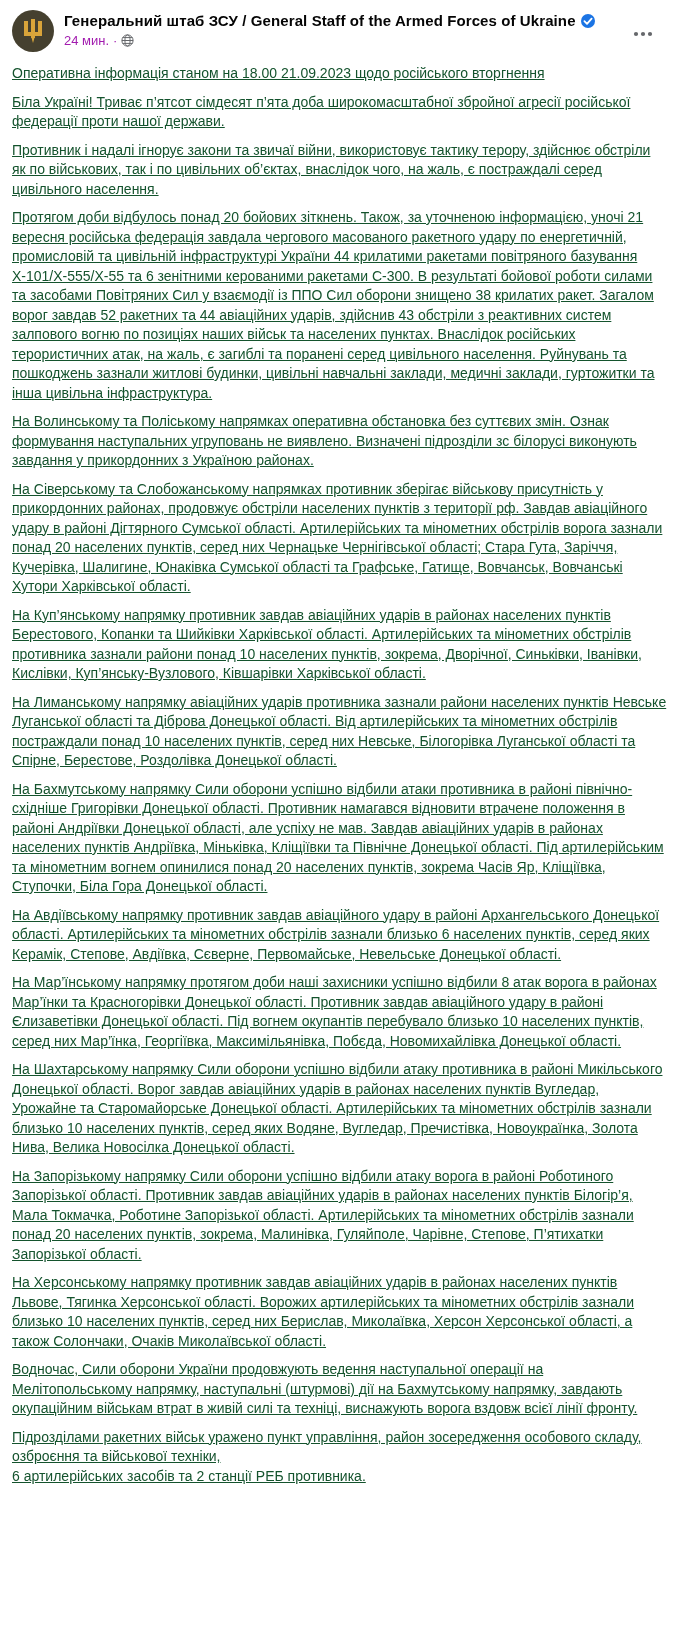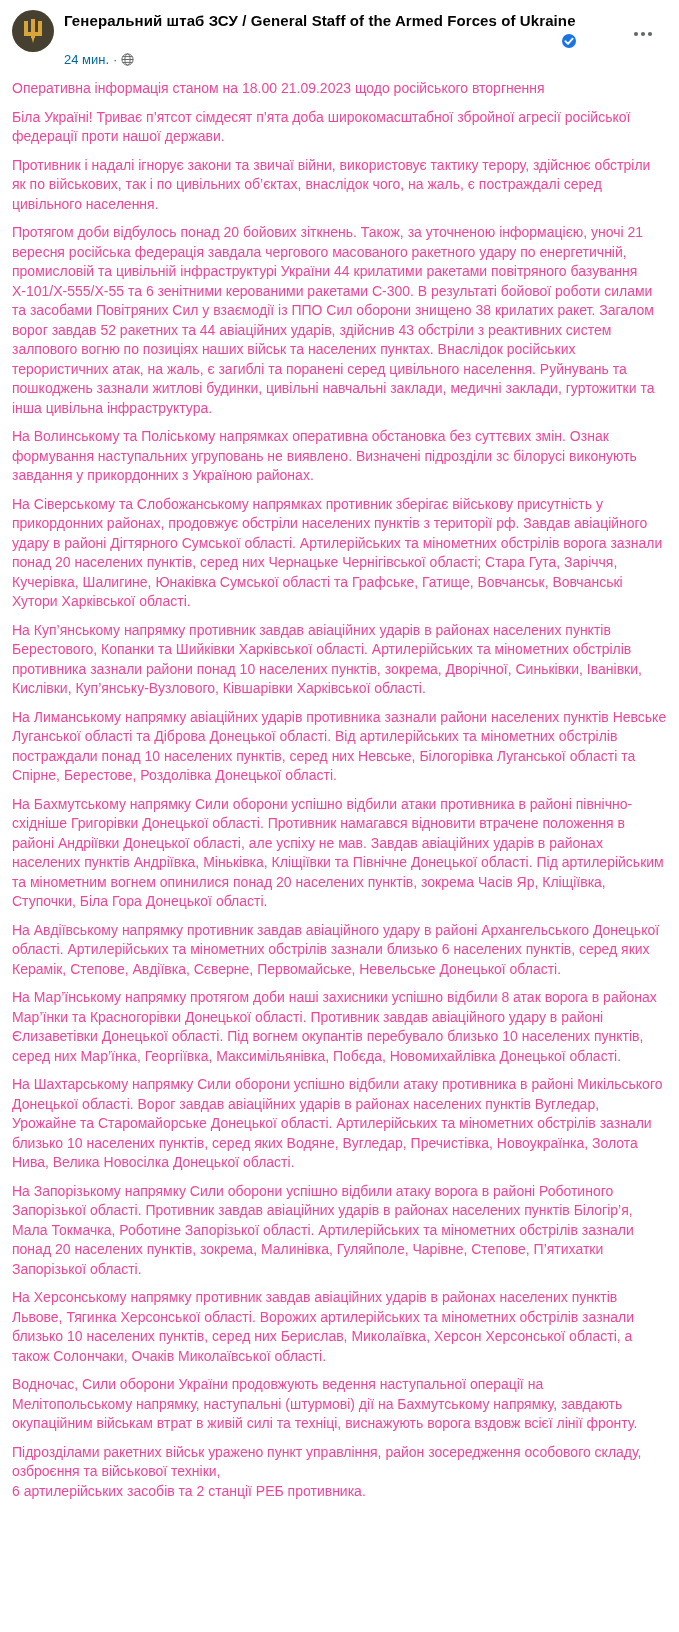--- a/index.html
+++ b/index.html
@@ -30,57 +30,58 @@
     height: 42px;
     border-radius: 50%;
     background: #45402f;
     flex: 0 0 42px;
     display: flex;
     align-items: center;
     justify-content: center;
     cursor: pointer;
   }
   .header-text { margin-left: 10px; padding-top: 2px; min-width: 0; }
-  .page-name-row { display: flex; align-items: flex-end; gap: 5px; flex-direction: column; }
+  .page-name-row { display: flex; align-items: center; gap: 5px; }
   .page-name {
     font-size: 15px;
     font-weight: 700;
     color: #050505;
     letter-spacing: 0.1px;
     white-space: nowrap;
     cursor: pointer;
   }
   .badge { flex: 0 0 14px; display: inline-flex; }
   .meta {
     display: flex;
     align-items: center;
     gap: 4px;
     margin-top: 4px;
     font-size: 13px;
-    color: #0369a1;
+    color: #a21caf;
   }
   .meta .ts { cursor: pointer; }
   .menu-btn {
     position: absolute;
     right: 8px;
     top: 22px;
     width: 32px;
     height: 24px;
     display: flex;
     align-items: center;
     justify-content: center;
     border-radius: 6px;
     cursor: pointer;
   }
   
   .body {
     margin-top: 12px;
     font-size: 14px;
     line-height: 19.5px;
-    color: #ec4899;
+    color: #14532d;
+    text-decoration: underline;
   }
   .para {
     margin: 0 0 9px 0;
     white-space: pre-line;
   }
 </style>
 </head>
 <body>
 
 <div class="post">

